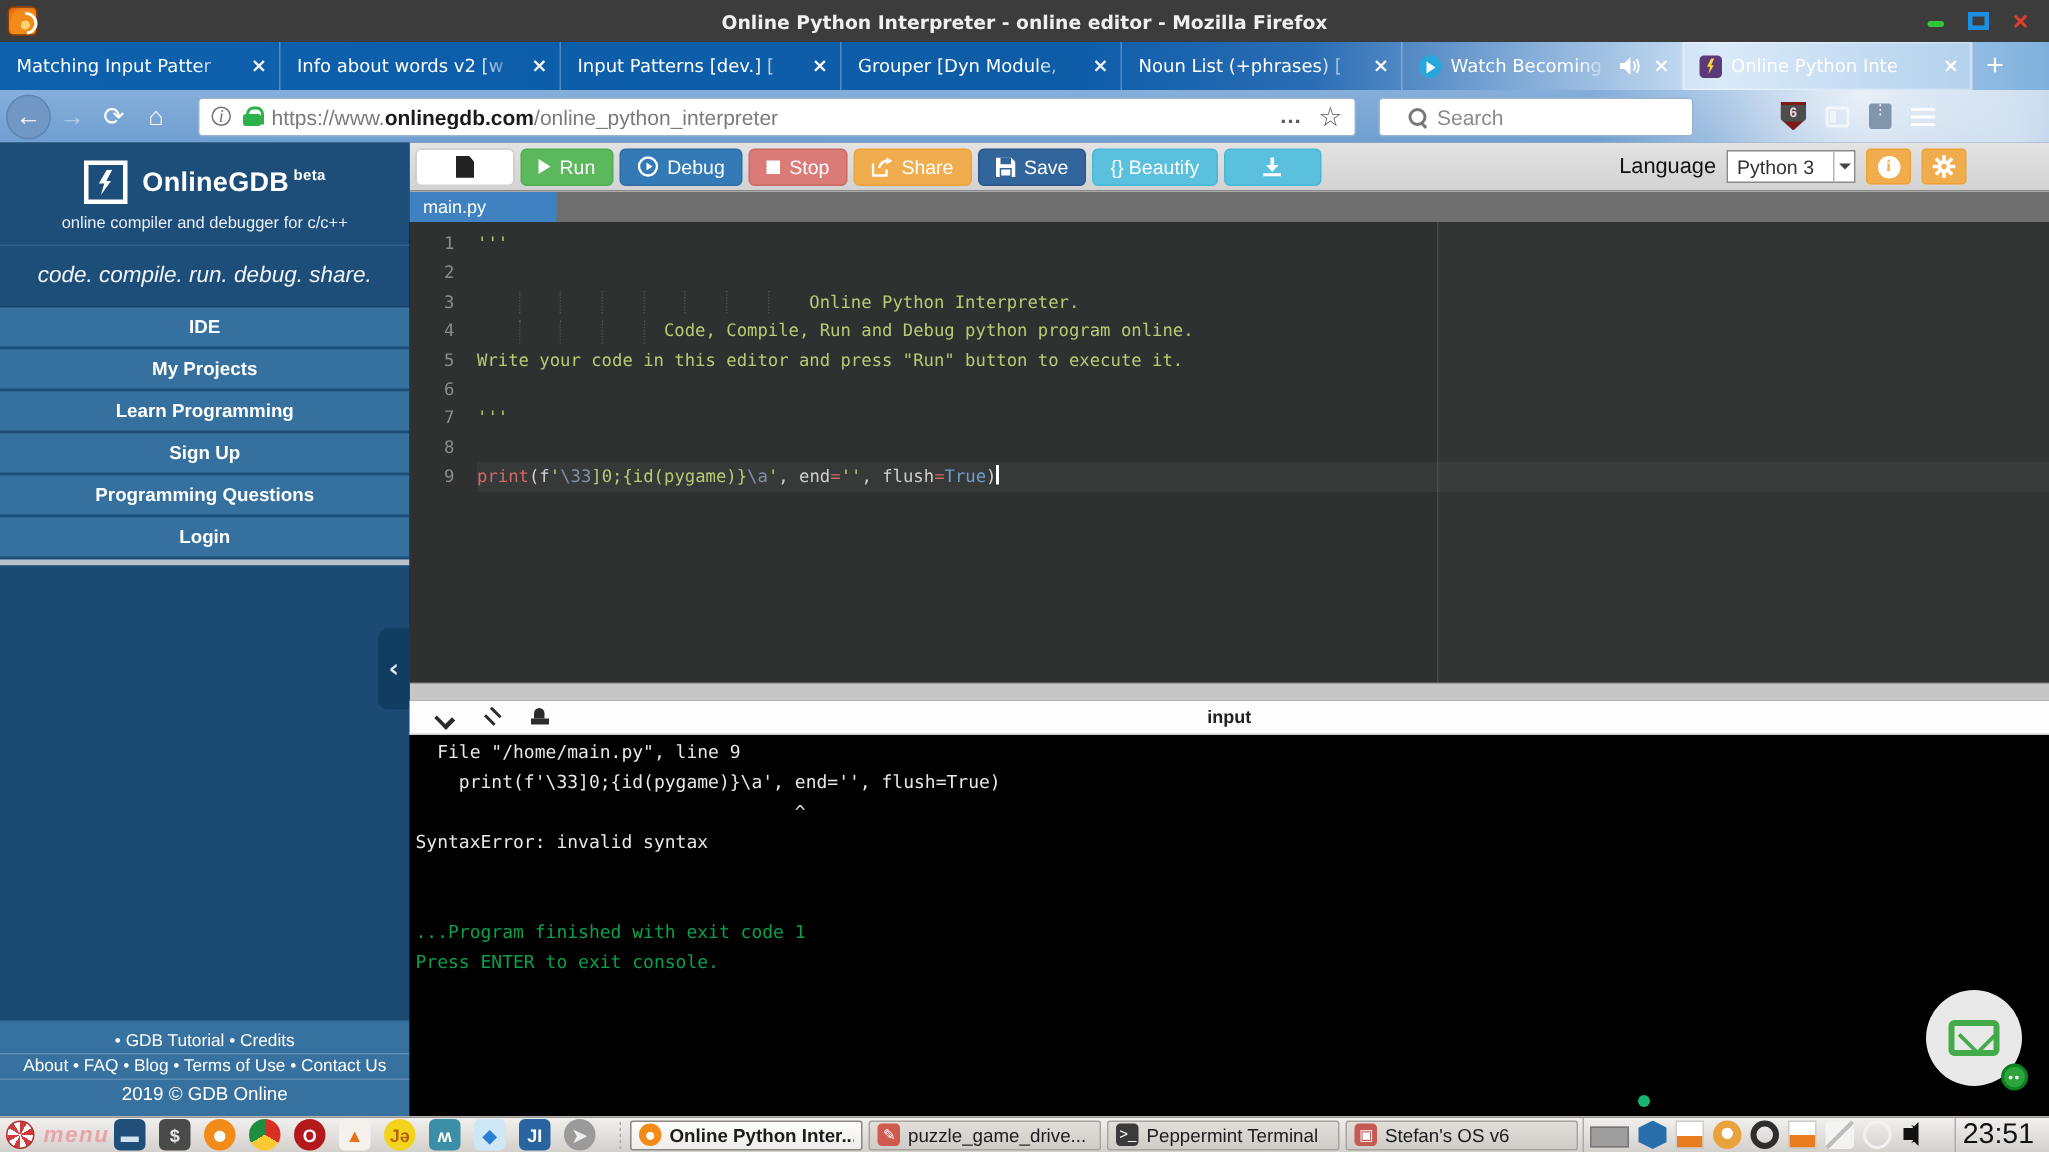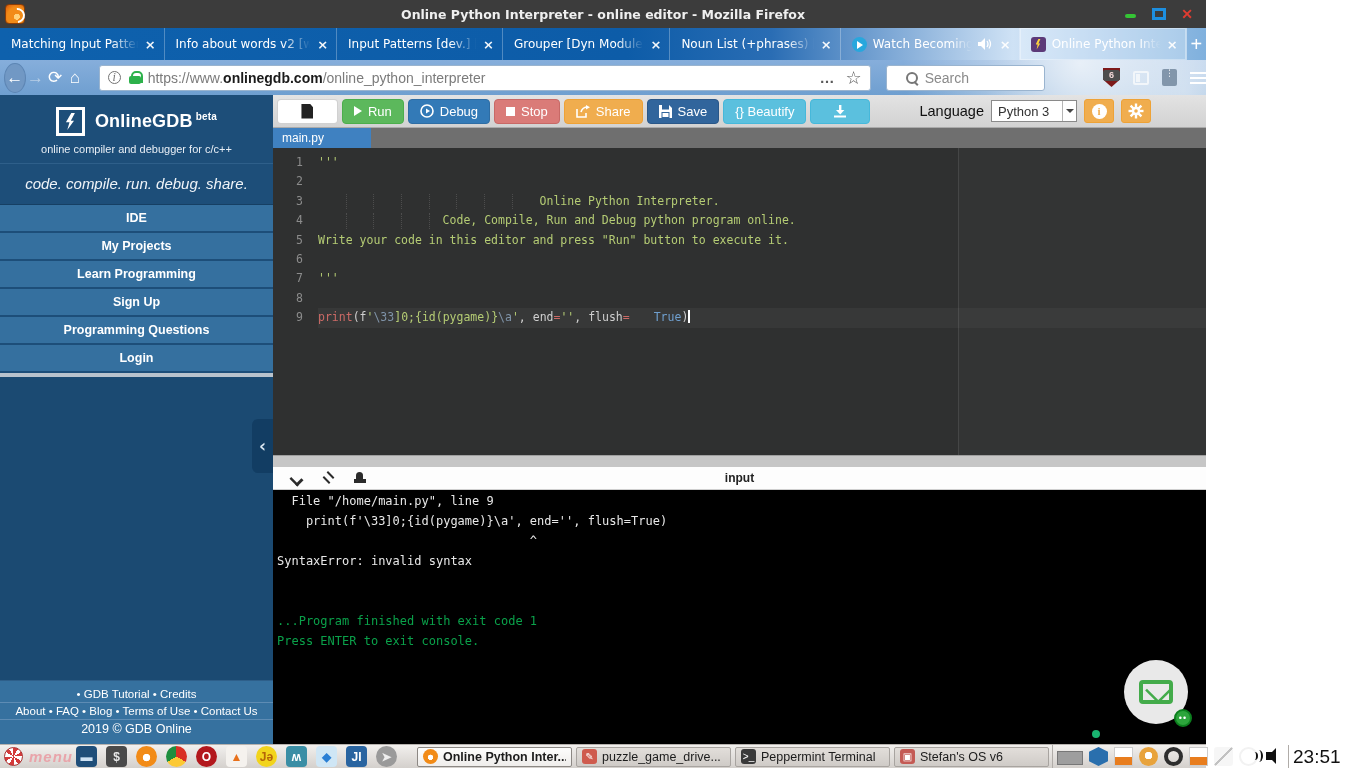--- a/index.html
+++ b/index.html
@@ -1,18 +1,18 @@
 <!DOCTYPE html>
 <html><head>
 <meta charset="utf-8">
 <style>
   html,body{margin:0;padding:0;width:1366px;height:768px;overflow:hidden;
     font-family:"Liberation Sans",sans-serif;-webkit-font-smoothing:antialiased;}
   *{box-sizing:border-box;}
-  .app{position:relative;width:1206px;height:768px;background:#000;}
+  .app{position:relative;width:1366px;height:768px;background:#000;}
 
   
   .titlebar{height:28px;background:#3c3c3c;display:flex;align-items:center;position:relative;}
   .ff-logo{width:20px;height:20px;margin-left:5px;border-radius:4px;
     background:radial-gradient(circle at 60% 65%, #ffd27a 0 18%, #f28b17 20% 60%, #d9560b 100%);
     position:relative;border:1px solid #8a3c05;}
   .ff-logo::after{content:"";position:absolute;left:4px;top:3px;width:11px;height:11px;border-radius:50%;
     border:2px solid #fff;border-bottom-color:transparent;border-left-color:transparent;transform:rotate(40deg);}
   .win-title{position:absolute;left:0;right:0;text-align:center;color:#efefef;font-weight:bold;
     font-size:12.5px;font-family:"DejaVu Sans",sans-serif;}
@@ -140,21 +140,21 @@
   .ftab{width:98px;background:#3f81c1;color:#fff;font-size:12px;display:flex;align-items:center;padding-left:9px;cursor:pointer;}
 
   .editor{height:307px;background:#2f3030;position:relative;display:flex;overflow:hidden;cursor:text;}
   .gutter{width:42px;padding:5px 12px 0 0;text-align:right;color:#8c8c8c;
     font:11.5px/19.4px "DejaVu Sans Mono",monospace;flex:0 0 auto;}
   .code{flex:1;padding:5px 0 0 3px;font:11.5px/19.4px "DejaVu Sans Mono",monospace;color:#cfcfcf;position:relative;}
   .cl{height:19.4px;white-space:pre;position:relative;}
   .cl.active{background:rgba(255,255,255,.045);}
   .guide{position:absolute;top:2px;bottom:2px;border-left:1px dotted #4d4d4d;}
   .tok-str{color:#b5cc74;} .tok-kw{color:#cc6a66;} .tok-op{color:#cc6a66;}
-  .tok-const{color:#6f9fce;margin-left:24px;} .tok-esc{color:#7f93a8;} .tok-plain{color:#cfcfcf;}
+  .tok-const{color:#6f9fce;} .tok-esc{color:#7f93a8;} .tok-plain{color:#cfcfcf;}
   .cursor{display:inline-block;width:2px;height:13px;background:#fff;vertical-align:-2px;}
   .print-margin{position:absolute;top:0;bottom:0;left:685px;right:0;background:rgba(255,255,255,.02);
     border-left:1px solid rgba(255,255,255,.09);pointer-events:none;}
 
   .hscroll{height:12px;background:#c6c6c6;border-top:1px solid #9e9e9e;cursor:pointer;}
   .con-head{height:23px;background:#fdfdfd;display:flex;align-items:center;position:relative;border-bottom:1px solid #cfcfcf;}
   .ch-ico{margin-left:16px;width:16px;height:14px;position:relative;cursor:pointer;}
   .chev::before{content:"";position:absolute;left:2px;top:3px;width:8px;height:8px;border-right:3px solid #2b2b2b;
     border-bottom:3px solid #2b2b2b;transform:rotate(45deg) scale(1,.8);}
   .expand::before,.expand::after{content:"";position:absolute;width:9px;height:2px;background:#2b2b2b;}

